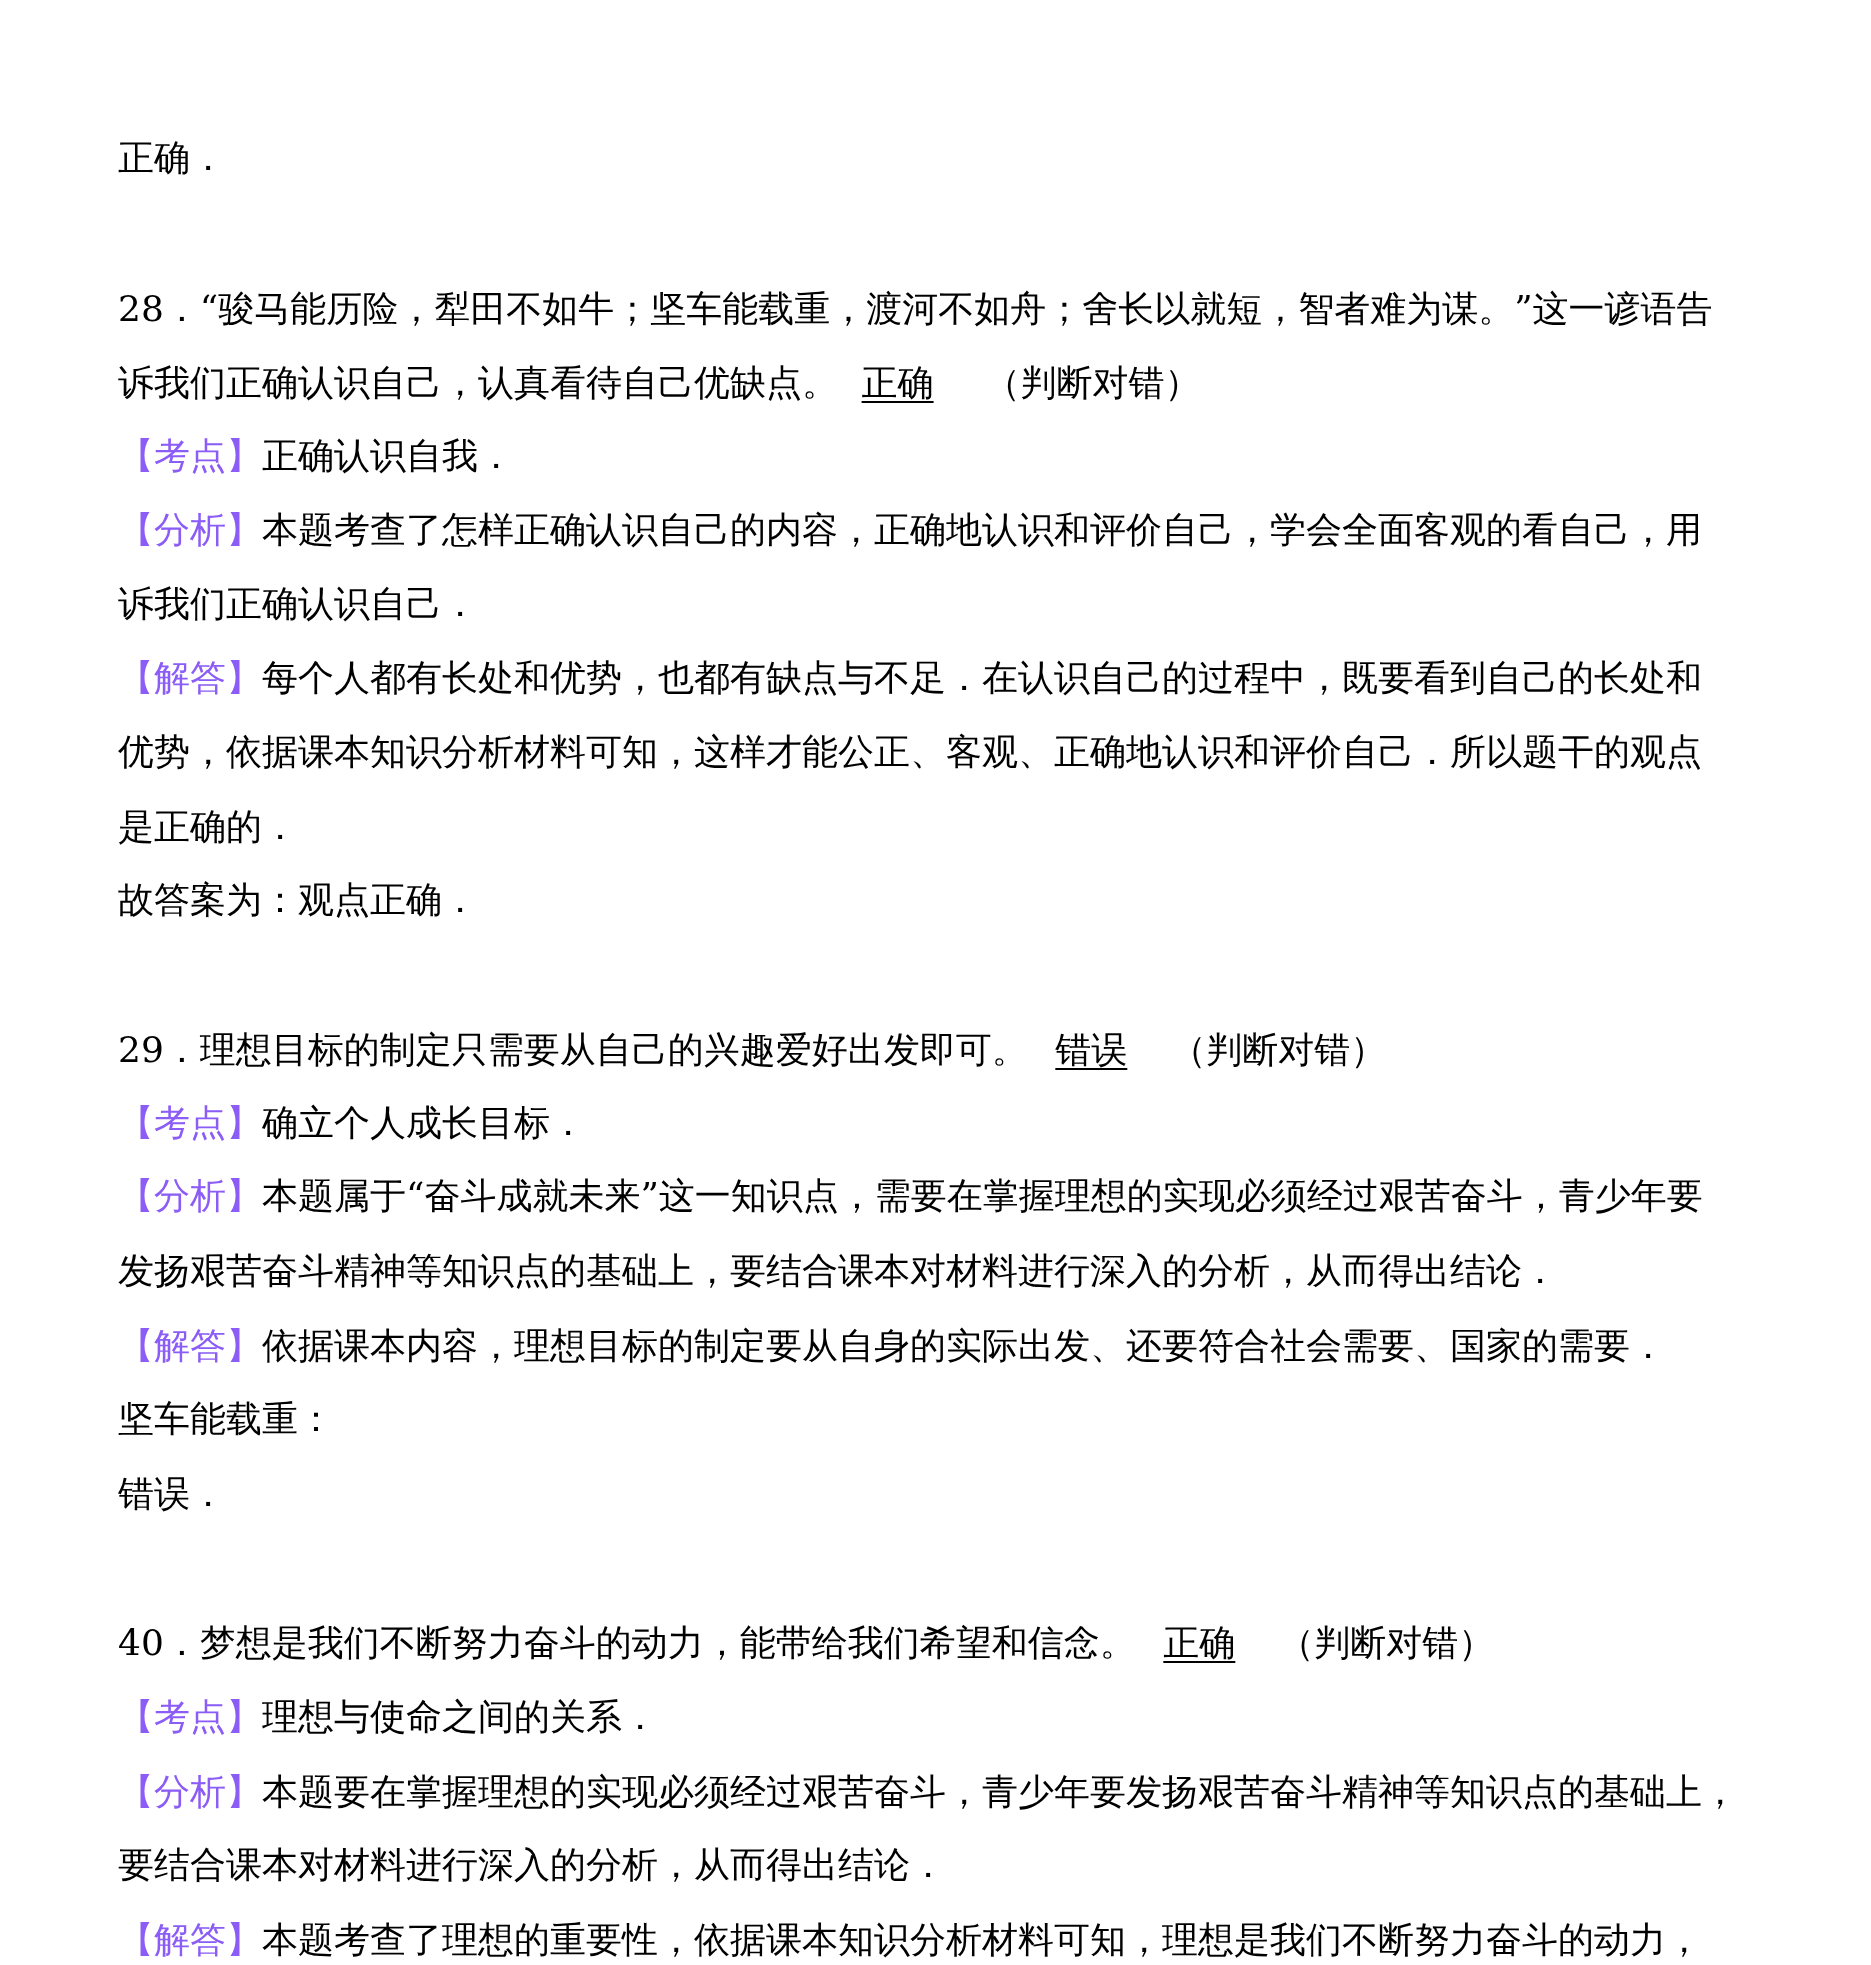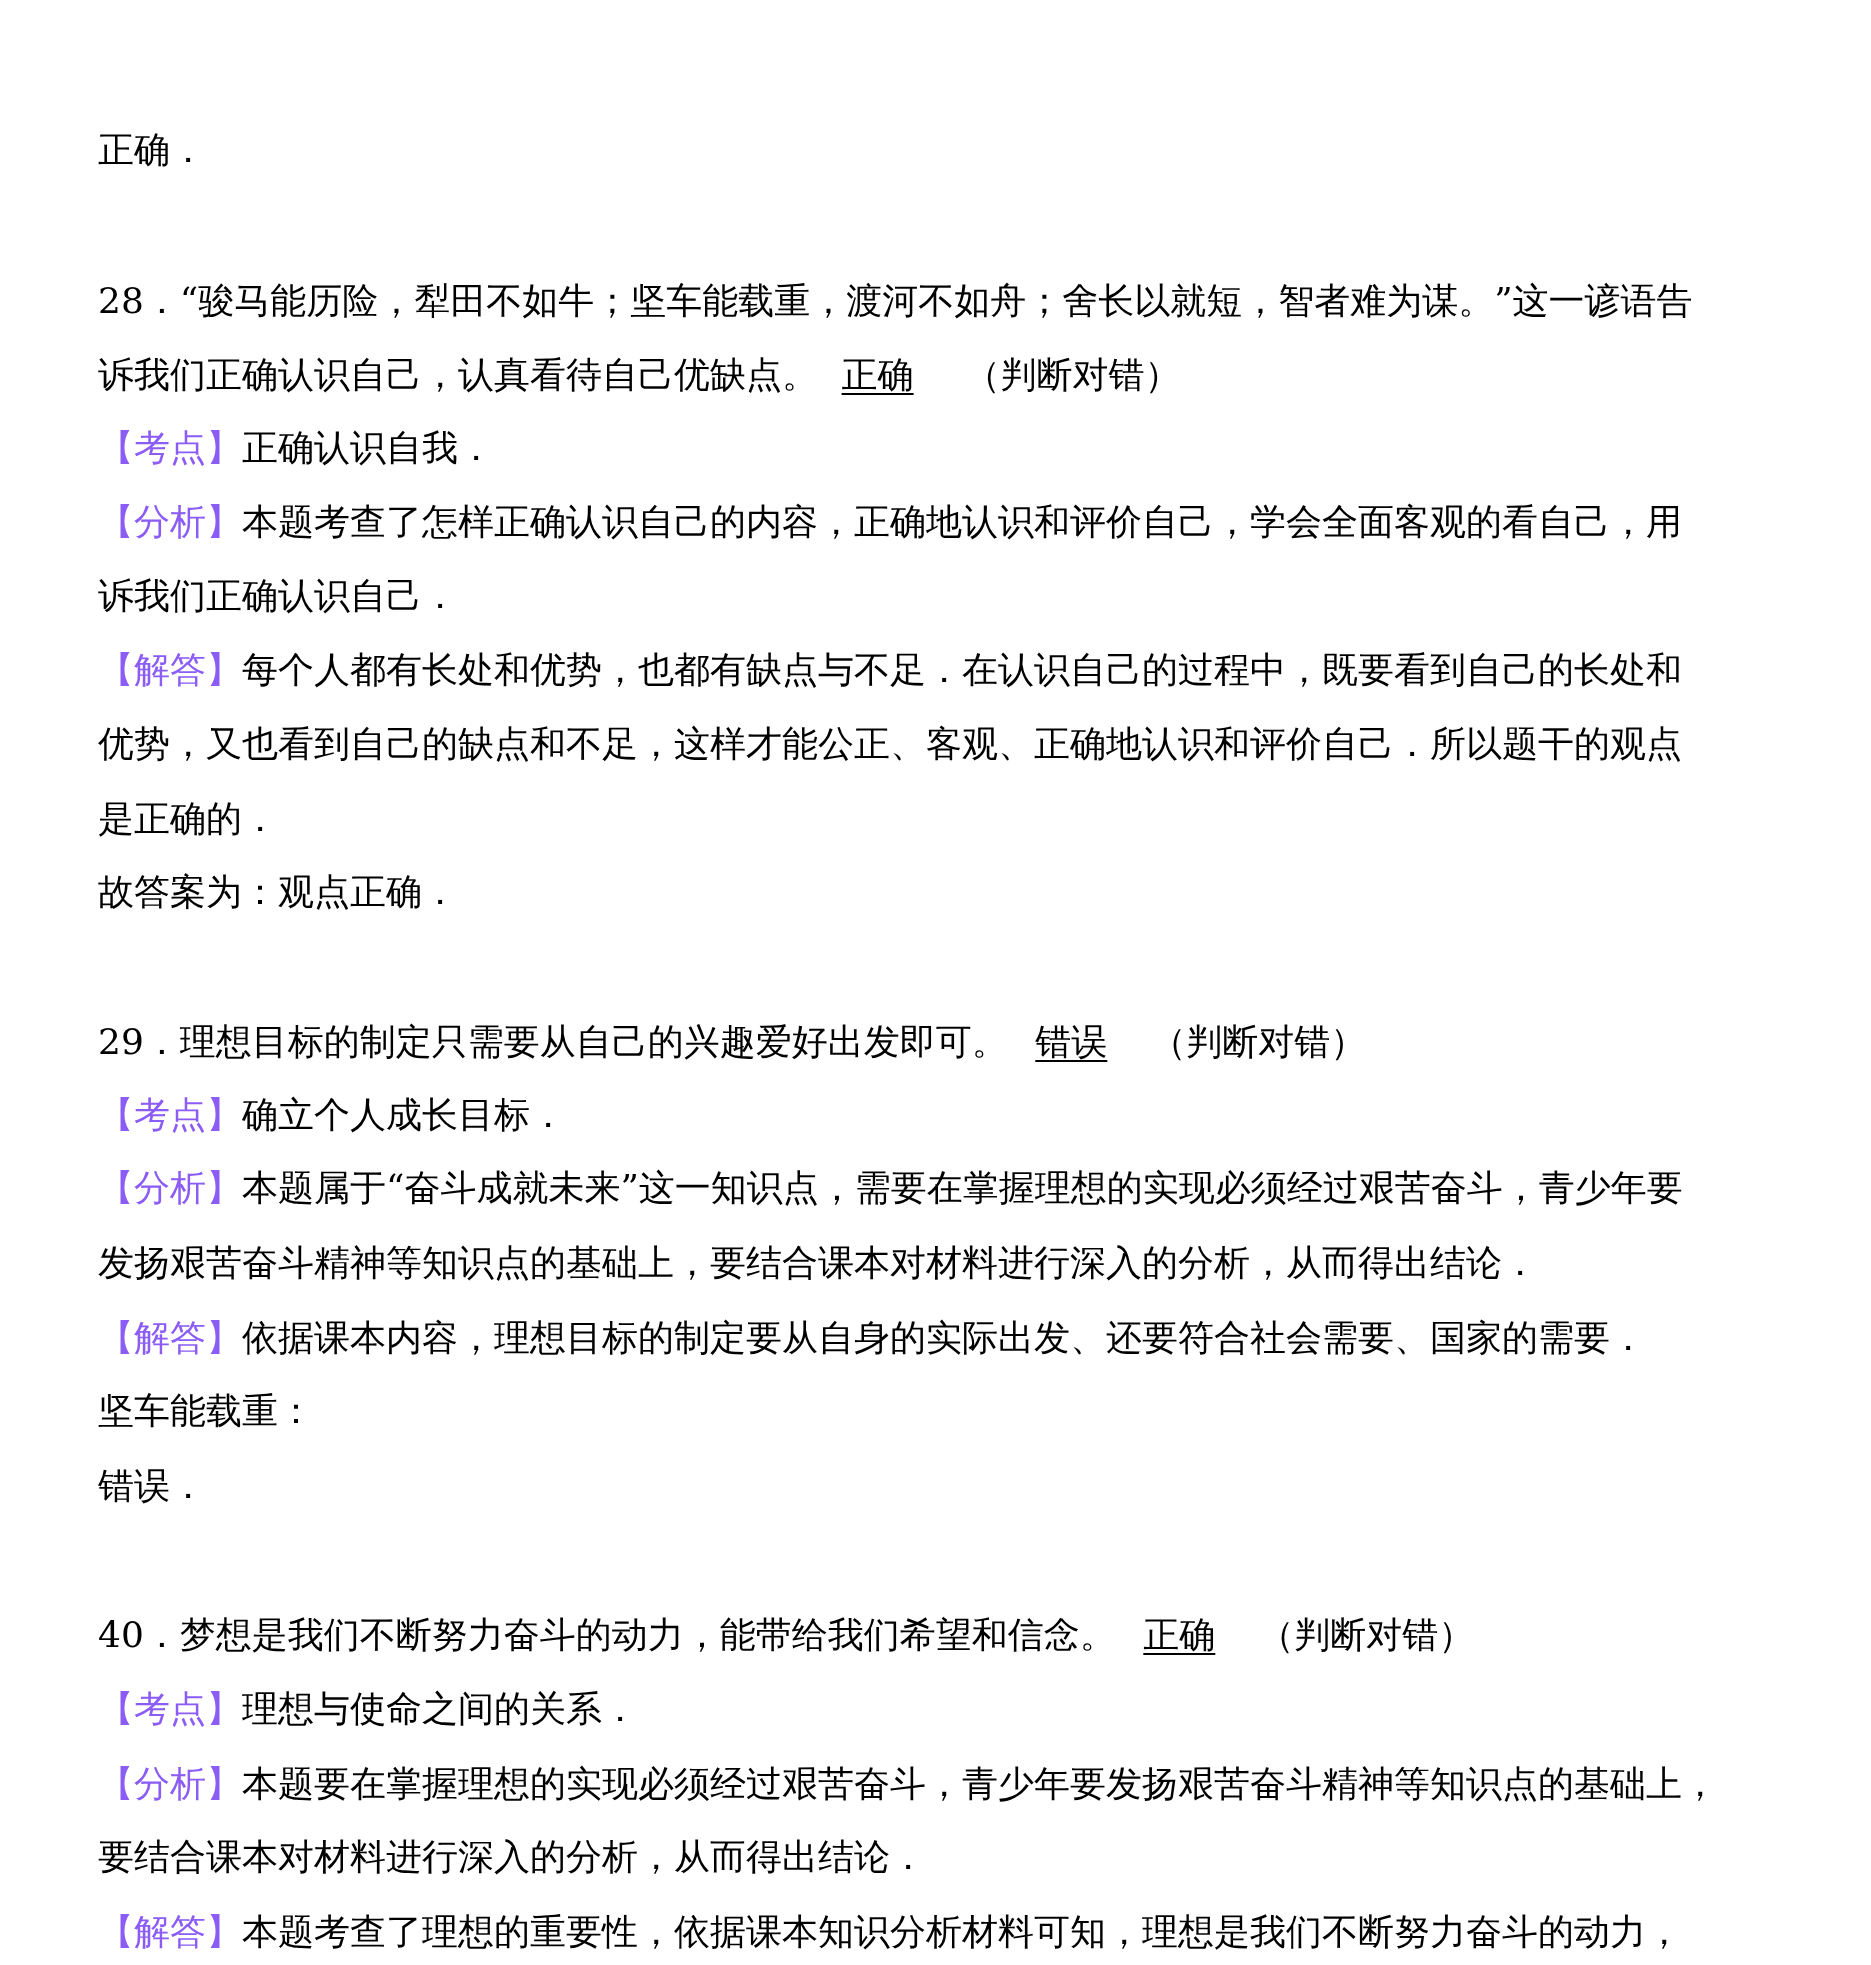--- a/index.html
+++ b/index.html
@@ -1,19 +1,19 @@
 <!DOCTYPE html>
 <html style="font-size:6.3px"><head>
 <meta charset="utf-8">
 <style>
   html, body { margin:0; padding:0; background:#ffffff; }
   body { width:1872px; height:2647px; position:relative; overflow:hidden;
          font-family:"DejaVu Serif","Liberation Serif",serif; color:#000; }
-  .line { position:absolute; left:98px; width:1651px; font-size:36px; line-height:43px;
-          white-space:nowrap; }
+  .line { position:absolute; left:118px; width:1651px; font-size:36px; line-height:43px;
+          white-space:nowrap;margin-top:8px; }
   .label { color:#8b5cf6; }
   .blank { text-decoration:underline; text-decoration-thickness:2.4px; text-underline-offset:5.5px; }
   .blank .pad { display:inline-block; }
 </style>
 </head>
 <body>
 
 <div class="line" style="top:128px">正确．</div>
 
 <div class="line" style="top:279px">
@@ -25,21 +25,21 @@
 <div class="line" style="top:426px">
   <span class="label">【考点】</span><span>正确认识自我．</span>
 </div>
 <div class="line" style="top:500px">
   <span class="label">【分析】</span><span>本题考查了怎样正确认识自己的内容，正确地认识和评价自己，学会全面客观的看自己，用</span>
 </div>
 <div class="line" style="top:574px">诉我们正确认识自己．</div>
 <div class="line" style="top:648px">
   <span class="label">【解答】</span><span>每个人都有长处和优势，也都有缺点与不足．在认识自己的过程中，既要看到自己的长处和</span>
 </div>
-<div class="line" style="top:722px">优势，又也看到自己的缺点和不足，这样才能公正、客观、正确地认识和评价自己．所以题干的观点</div>
+<div class="line" style="top:722px">优势，依据课本知识分析材料可知，这样才能公正、客观、正确地认识和评价自己．所以题干的观点</div>
 <div class="line" style="top:797px">是正确的．</div>
 <div class="line" style="top:870px">故答案为：观点正确．</div>
 
 <div class="line" style="top:1020px">
   <span>29．</span><span>理想目标的制定只需要从自己的兴趣爱好出发即可。</span><span class="blank"><span class="pad" style="width:27.5px"></span><span>错误</span><span class="pad" style="width:43px"></span></span><span>（判断对错）</span>
 </div>
 <div class="line" style="top:1093px">
   <span class="label">【考点】</span><span>确立个人成长目标．</span>
 </div>
 <div class="line" style="top:1166px">

